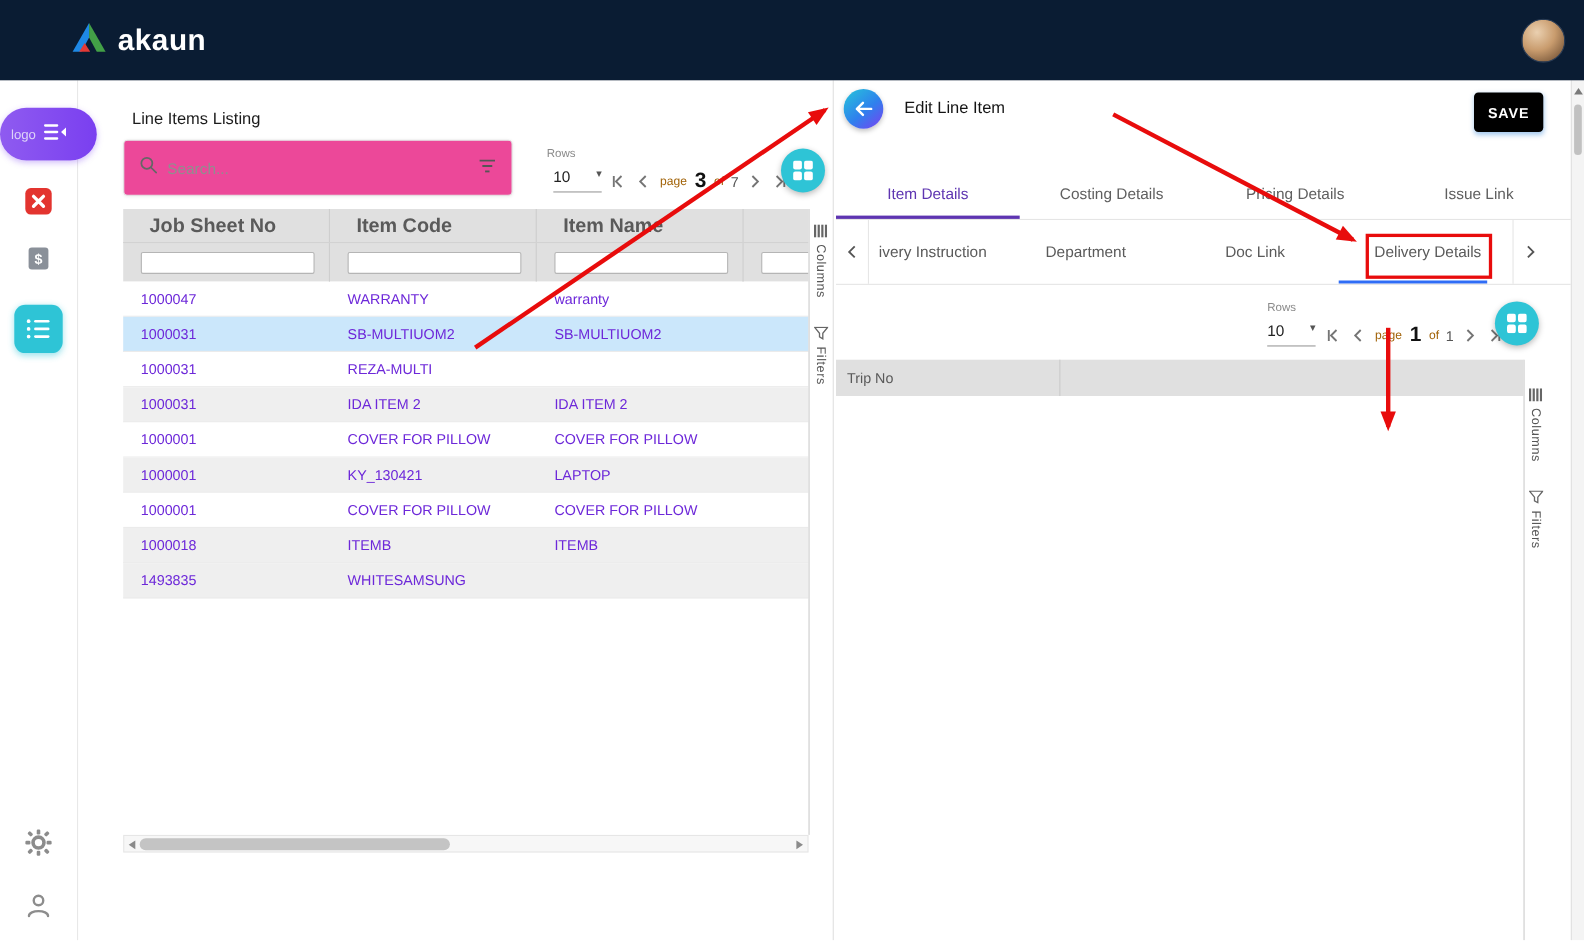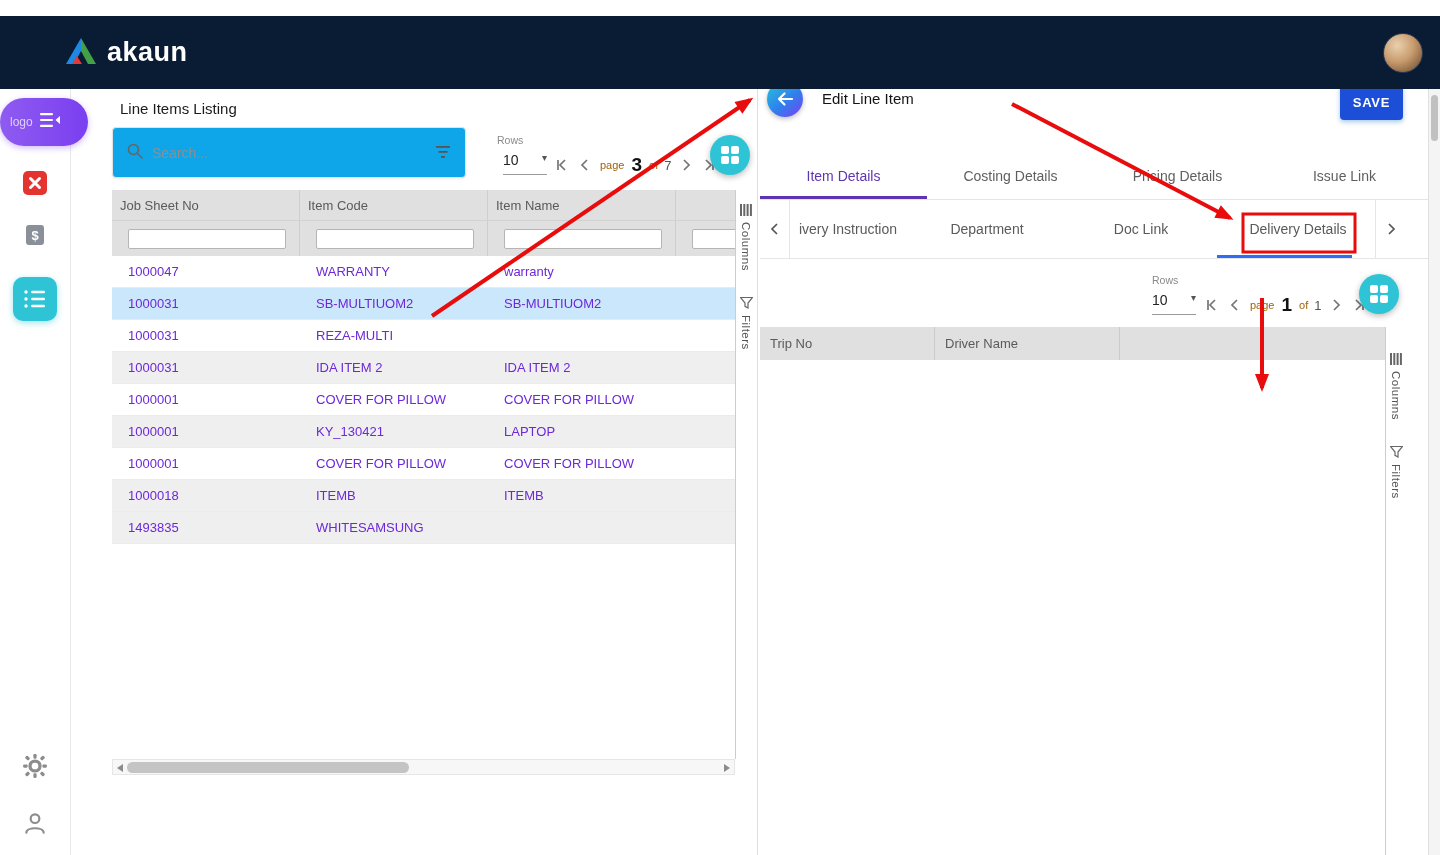--- a/index.html
+++ b/index.html
@@ -1,21 +1,21 @@
 <!DOCTYPE html>
 <html><head>
 <meta charset="utf-8">
 <style>
   * { margin:0; padding:0; box-sizing:border-box; }
   html,body { width:100%; height:100%; }
   body { font-family:"Liberation Sans", sans-serif; background:#ffffff; }
   .screen { position:relative; width:1440px; height:855px; overflow:hidden; background:#fff; }
 
   
-  .topbar { position:absolute; left:0; top:16px; width:1440px; height:73px; background:#0a1c33; z-index:20; }
+  .topbar { position:absolute; left:0; top:0; width:1440px; height:73px; background:#0a1c33; z-index:20; }
   .brand { position:absolute; left:64px; top:0; height:73px; display:flex; align-items:center; gap:9px; cursor:pointer; }
   .brand-text { color:#fff; font-size:27px; font-weight:bold; letter-spacing:.5px; }
   .avatar { position:absolute; right:17px; top:17px; width:40px; height:40px; border-radius:50%;
             background:radial-gradient(circle at 35% 30%, #ead0b0 0%, #c99c6e 45%, #7c5a3c 85%, #5a4130 100%);
             border:1px solid #2a3c55; cursor:pointer; }
 
   
   .sidebar { position:absolute; left:0; top:73px; width:71px; height:782px; background:#fff; border-right:1px solid #e8e8e8; z-index:10; }
   .logo-pill { position:absolute; left:0; top:25px; width:88px; height:48px; border-radius:26px;
                background:linear-gradient(90deg,#8f5bf0,#7a3ff0); display:flex; align-items:center; padding:0 10px; gap:7px;
@@ -24,21 +24,21 @@
   .sb-icon { position:absolute; display:flex; align-items:center; justify-content:center; cursor:pointer; }
   .sb-red { left:21px; top:96px; width:28px; height:28px; }
   .sb-doc { left:23px; top:150px; width:24px; height:24px; }
   .sb-active { left:13px; top:204px; width:44px; height:44px; border-radius:10px; background:#2ec4d6;
                box-shadow:0 2px 6px rgba(46,196,214,.45); }
   .sb-gear { left:20px; top:678px; width:30px; height:30px; font-size:25px; color:#8c8c8c; }
   .sb-person { left:22px; top:737px; width:26px; height:26px; }
 
   
   .lp-title { position:absolute; left:120px; top:100px; font-size:15px; font-weight:500; color:#1b1b1b; }
-  .search-box { position:absolute; left:112px; top:127px; width:354px; height:51px; background:#0ea5e9;
+  .search-box { position:absolute; left:112px; top:127px; width:354px; height:51px; background:#ec4899;
                 border:1px solid #e3e3e3; border-radius:4px; box-shadow:0 1px 3px rgba(0,0,0,.07);
                 display:flex; align-items:center; padding:0 14px; gap:9px; }
   .search-box input { border:none; outline:none; flex:1; font-size:14px; color:#333; background:transparent; font-family:"Liberation Sans",sans-serif; }
   .search-box input::placeholder { color:#8f8f8f; }
 
   .rows-label { position:absolute; font-size:10.5px; color:#8a8a8a; }
   .rows-select { position:absolute; width:44px; height:23px; border-bottom:1px solid #9a9a9a; display:flex;
                  align-items:flex-start; justify-content:space-between; font-size:14px; color:#222; cursor:pointer; }
   .caret { font-size:10px; color:#555; }
 
@@ -48,22 +48,22 @@
   .pg-cur { font-size:19px; font-weight:bold; color:#111; margin:0 1px; }
   .pg-total { font-size:13px; color:#555; }
 
   .grid-btn { position:absolute; width:40px; height:40px; border-radius:50%; background:#2ec4d6;
               display:flex; align-items:center; justify-content:center; box-shadow:0 2px 6px rgba(0,0,0,.28);
               cursor:pointer; z-index:8; }
 
   
   .lp-table { position:absolute; left:112px; top:190px; width:623px; }
   .t-head { display:flex; background:#e0e0e0; height:30px; }
-  .t-head .hc { display:flex; align-items:center; padding-left:8px; font-size:13px; color:#5a5a5a;
-                border-right:1px solid #cecece; overflow:hidden; white-space:nowrap; }
+  .t-head .hc { display:flex; align-items:center; padding-left:24px; font-size:18px; color:#5a5a5a;
+                border-right:1px solid #cecece; overflow:hidden; white-space:nowrap;font-weight:bold; }
   .t-filter { display:flex; background:#e0e0e0; height:36px; border-top:1px solid #d2d2d2; }
   .t-filter .fc { display:flex; align-items:center; padding-left:16px; border-right:1px solid #cecece; overflow:hidden; }
   .t-filter input { width:158px; height:20px; border:1px solid #b5b5b5; background:#fff; border-radius:2px; outline:none;
                     font-size:12px; padding:0 4px; font-family:"Liberation Sans",sans-serif; }
   .c1 { width:188px; } .c2 { width:188px; } .c3 { width:188px; } .c4 { width:59px; border-right:none !important; }
   .lp-row { display:flex; height:32px; border-bottom:1px solid #ebebeb; cursor:pointer; }
   .lp-row .dc { line-height:31px; padding-left:16px; font-size:13px; color:#6d28d9; overflow:hidden; white-space:nowrap; }
   .row-white { background:#fff; }
   .row-gray { background:#efefef; }
   .row-sel { background:#cbe7fb; }
@@ -84,42 +84,42 @@
   .harrow-r { right:4px; border-top:4px solid transparent; border-bottom:4px solid transparent; border-left:6px solid #8b8b8b; }
 
   .vdivider { position:absolute; left:757px; top:73px; width:1px; height:782px; background:#e0e0e0; }
 
   
   .back-btn { position:absolute; left:767px; top:81px; width:36px; height:36px; border-radius:50%;
               background:linear-gradient(140deg,#26c6da 0%, #2f80ed 55%, #7b3ff2 100%);
               display:flex; align-items:center; justify-content:center; cursor:pointer;
               box-shadow:0 2px 5px rgba(0,0,0,.25); }
   .edit-title { position:absolute; left:822px; top:90px; font-size:15px; font-weight:500; color:#141414; }
-  .save-btn { position:absolute; left:1340px; top:84px; width:63px; height:36px; background:#1d4ed8; border:none;
+  .save-btn { position:absolute; left:1340px; top:84px; width:63px; height:36px; background:#000000; border:none;
               border-radius:4px; color:#fff; font-size:13px; font-weight:bold; letter-spacing:.8px; cursor:pointer;
               box-shadow:0 2px 5px rgba(25,118,210,.4); font-family:"Liberation Sans",sans-serif; }
 
   .ptabs { position:absolute; left:760px; top:155px; width:668px; height:45px; display:flex; border-bottom:1px solid #e5e5e5; }
   .ptab { flex:1; display:flex; align-items:center; justify-content:center; font-size:14px; color:#5f5f5f;
           cursor:pointer; border-bottom:3px solid transparent; }
   .ptab.active { color:#5e35b1; border-bottom-color:#5e35b1; }
 
   .stab-bar-border { position:absolute; left:760px; top:258px; width:668px; height:1px; background:#e5e5e5; }
   .stab-chev { position:absolute; top:200px; width:30px; height:58px; display:flex; align-items:center; justify-content:center; cursor:pointer; background:#fff; }
   .stab-chev-l { left:760px; border-right:1px solid #e6e6e6; }
   .stab-chev-r { left:1375px; border-left:1px solid #e6e6e6; }
   .stabs { position:absolute; left:790px; top:200px; width:585px; height:58px; overflow:hidden; }
   .stab { position:absolute; top:0; height:58px; display:flex; align-items:center; transform:translateX(-50%);
           font-size:14px; color:#5a5a5a; cursor:pointer; white-space:nowrap; }
   .stab-indicator { position:absolute; left:427px; top:55px; width:135px; height:3px; background:#2f6df6; }
 
   .rt-head { position:absolute; left:760px; top:327px; width:625px; height:33px; background:#e0e0e0; display:flex; }
   .rt-head .hc { display:flex; align-items:center; padding-left:10px; font-size:13px; color:#5a5a5a;
                  border-right:1px solid #cbcbcb; overflow:hidden; white-space:nowrap; }
-  .rc1 { width:175px; } .rc2 { width:185px; } .rc3 { width:185px; } .rc4 { width:67px; border-right:none !important; }
+  .rc1 { width:204px; } .rc2 { width:185px; } .rc3 { width:185px; } .rc4 { width:67px; border-right:none !important; }
 
   
   .vscroll { position:absolute; left:1428px; top:73px; width:12px; height:782px; background:#f4f4f4; border-left:1px solid #e0e0e0; }
   .vs-up { position:absolute; left:2px; top:7px; width:0; height:0; border-left:4px solid transparent;
            border-right:4px solid transparent; border-bottom:6px solid #7a7a7a; cursor:pointer; }
   .vs-thumb { position:absolute; left:2px; top:22px; width:7px; height:46px; background:#c1c1c1; border-radius:4px; cursor:pointer; }
 
   
   .annotations { position:absolute; left:0; top:0; width:1440px; height:855px; pointer-events:none; z-index:60; }
 </style>
@@ -434,21 +434,20 @@
     <svg width="18" height="18" viewBox="0 0 18 18">
       <rect x="0" y="0" width="8" height="8" rx="2" fill="#fff"></rect>
         <rect x="10" y="0" width="8" height="8" rx="2" fill="#fff"></rect>
       <rect x="0" y="10" width="8" height="8" rx="2" fill="#fff"></rect>
         <rect x="10" y="10" width="8" height="8" rx="2" fill="#fff"></rect>
     </svg>
   </div>
 
   <div class="rt-head">
     <div class="hc rc1">Trip No</div>
-    <div class="hc rc2">Driver Name</div>
     <div class="hc rc4"></div>
   </div>
 
   <div class="rail rail-right">
     <div class="rail-group">
       <svg width="12" height="12" viewBox="0 0 12 12">
         <rect x="0" y="0" width="2" height="12" fill="#666"></rect>
           <rect x="3.3" y="0" width="2" height="12" fill="#666"></rect>
         <rect x="6.6" y="0" width="2" height="12" fill="#666"></rect>
           <rect x="9.9" y="0" width="2" height="12" fill="#666"></rect>

